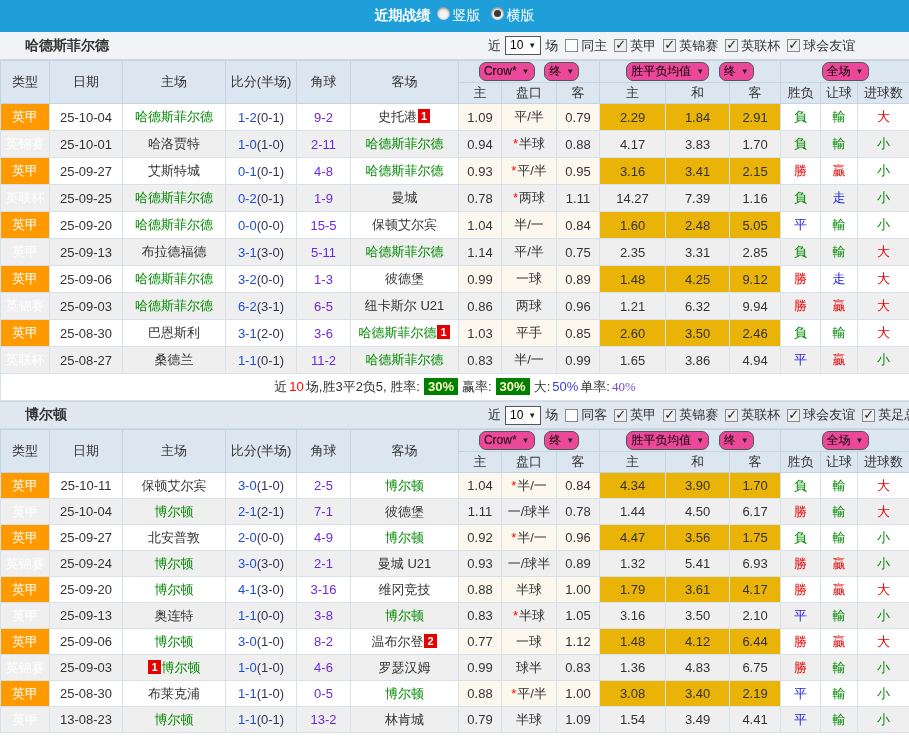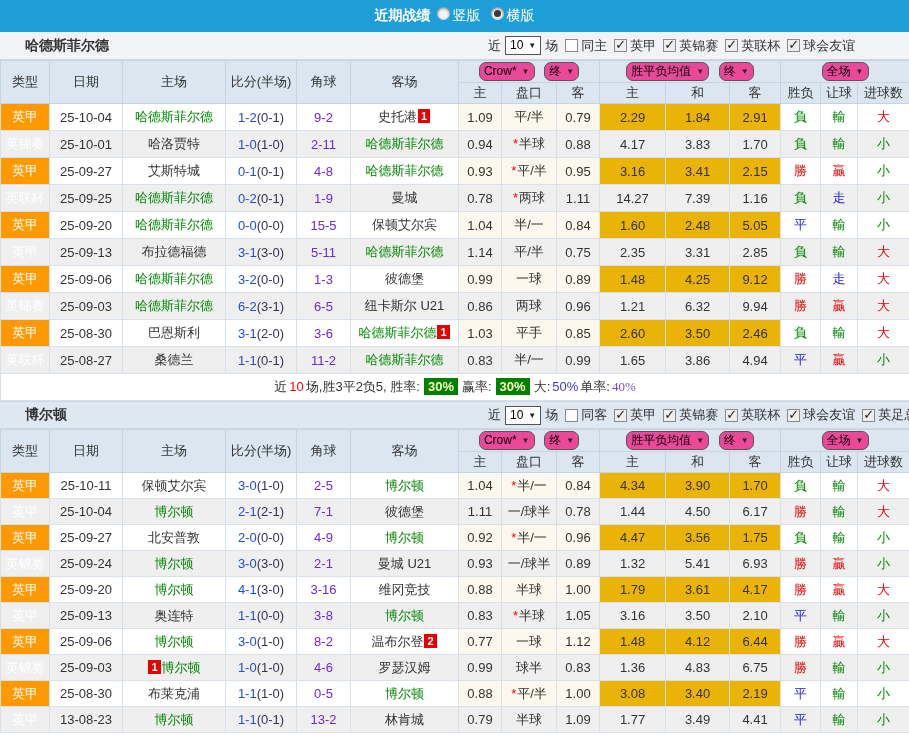--- a/index.html
+++ b/index.html
@@ -636,21 +636,21 @@
         <tr>
           <td class="t-orange">英甲</td>
           <td>13-08-23</td>
           <td><span class="hl">博尔顿</span></td>
           <td><span class="sf">1-1</span><span class="sh">(0-1)</span></td>
           <td class="corner">13-2</td>
           <td><span>林肯城</span></td>
           <td class="cream">0.79</td>
           <td class="cream"><span>半球</span></td>
           <td class="cream">1.09</td>
-          <td class="lblue">1.77</td>
+          <td class="lblue">1.54</td>
           <td class="lblue">3.49</td>
           <td class="lblue">4.41</td>
           <td class="blue">平</td>
           <td class="green">輸</td>
           <td class="green">小</td>
         </tr>
       </tbody>
   </table>
 
 </div>

